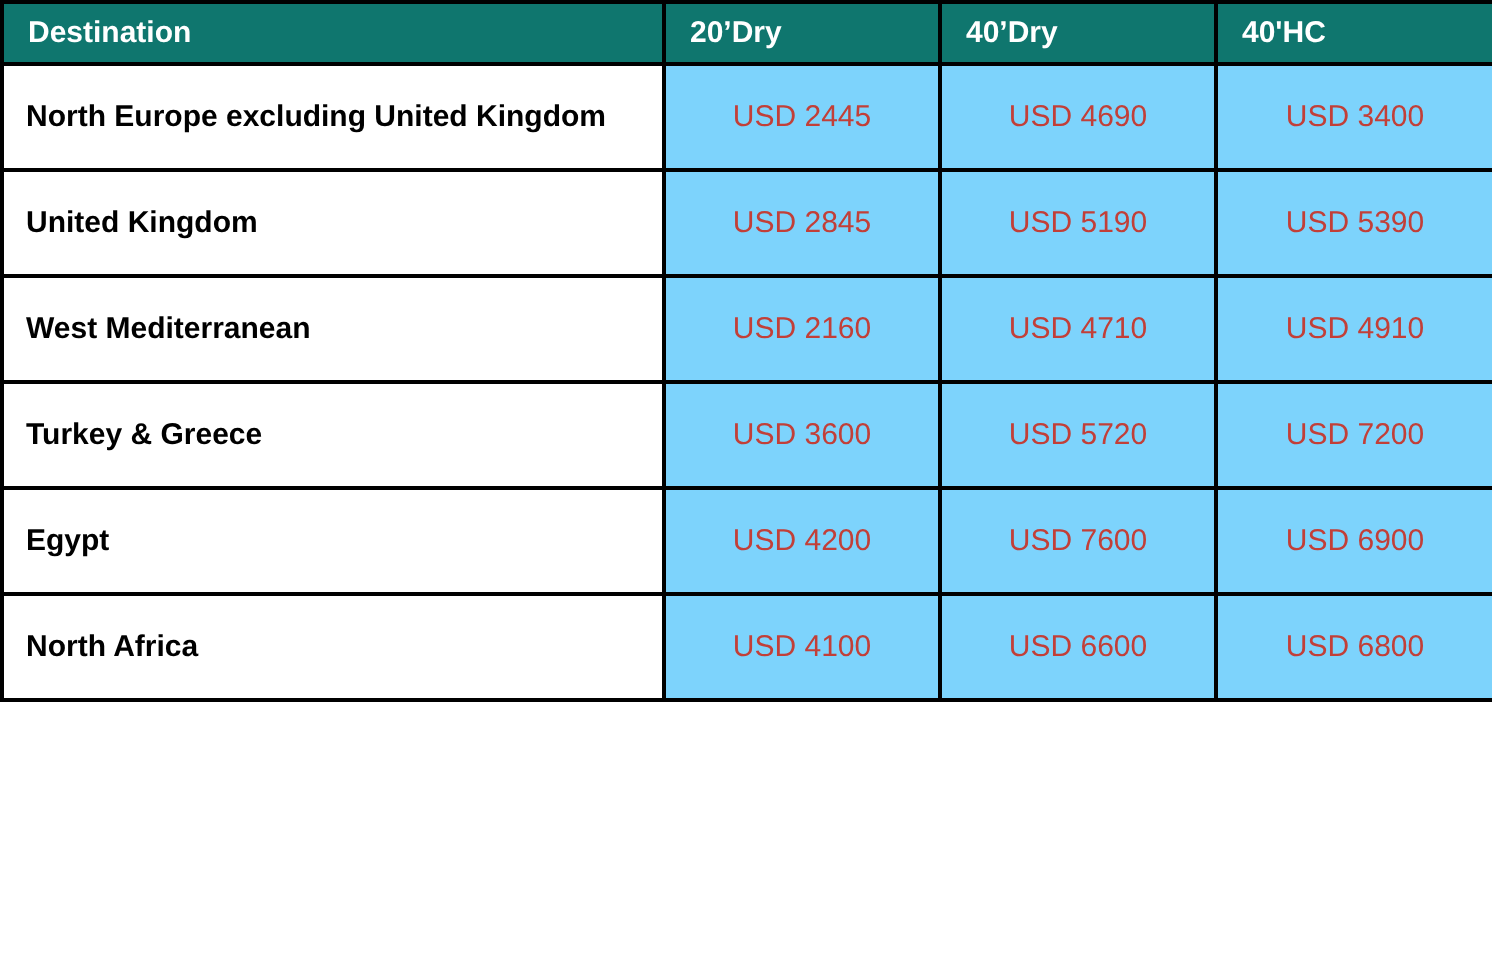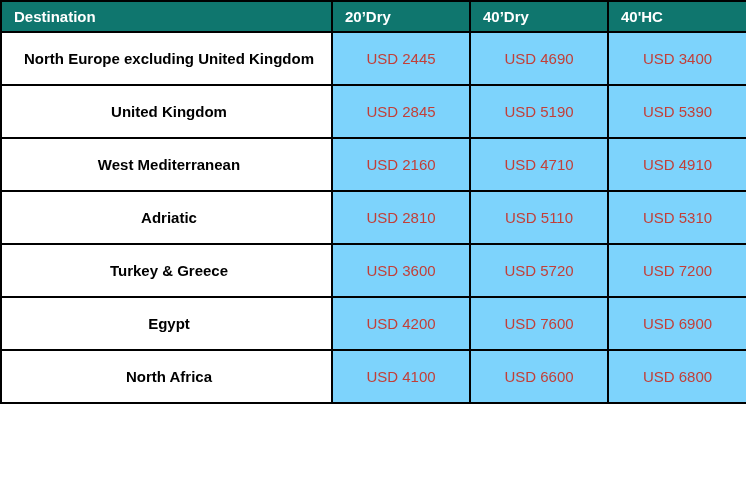--- a/index.html
+++ b/index.html
@@ -38,21 +38,21 @@
     color: #ffffff;
     font-weight: bold;
     font-size: 15px;
     text-align: left;
     padding: 0 0 0 12px;
   }
   td.dest {
     color: #000000;
     font-weight: bold;
     font-size: 15px;
-    text-align: center;
+    text-align: left;
     padding: 0 6px 0 11px;
     background: #ffffff;
   }
   td.rate {
     color: #c23f38;
     font-weight: normal;
     font-size: 15px;
     text-align: center;
     padding: 0;
     background: #7dd3fc;
@@ -90,26 +90,20 @@
           <td class="rate">USD 5190</td>
           <td class="rate">USD 5390</td>
         </tr>
         <tr>
           <td class="dest">West Mediterranean</td>
           <td class="rate">USD 2160</td>
           <td class="rate">USD 4710</td>
           <td class="rate">USD 4910</td>
         </tr>
         <tr>
-          <td class="dest">Adriatic</td>
-          <td class="rate">USD 2810</td>
-          <td class="rate">USD 5110</td>
-          <td class="rate">USD 5310</td>
-        </tr>
-        <tr>
           <td class="dest">Turkey &amp; Greece</td>
           <td class="rate">USD 3600</td>
           <td class="rate">USD 5720</td>
           <td class="rate">USD 7200</td>
         </tr>
         <tr>
           <td class="dest">Egypt</td>
           <td class="rate">USD 4200</td>
           <td class="rate">USD 7600</td>
           <td class="rate">USD 6900</td>

